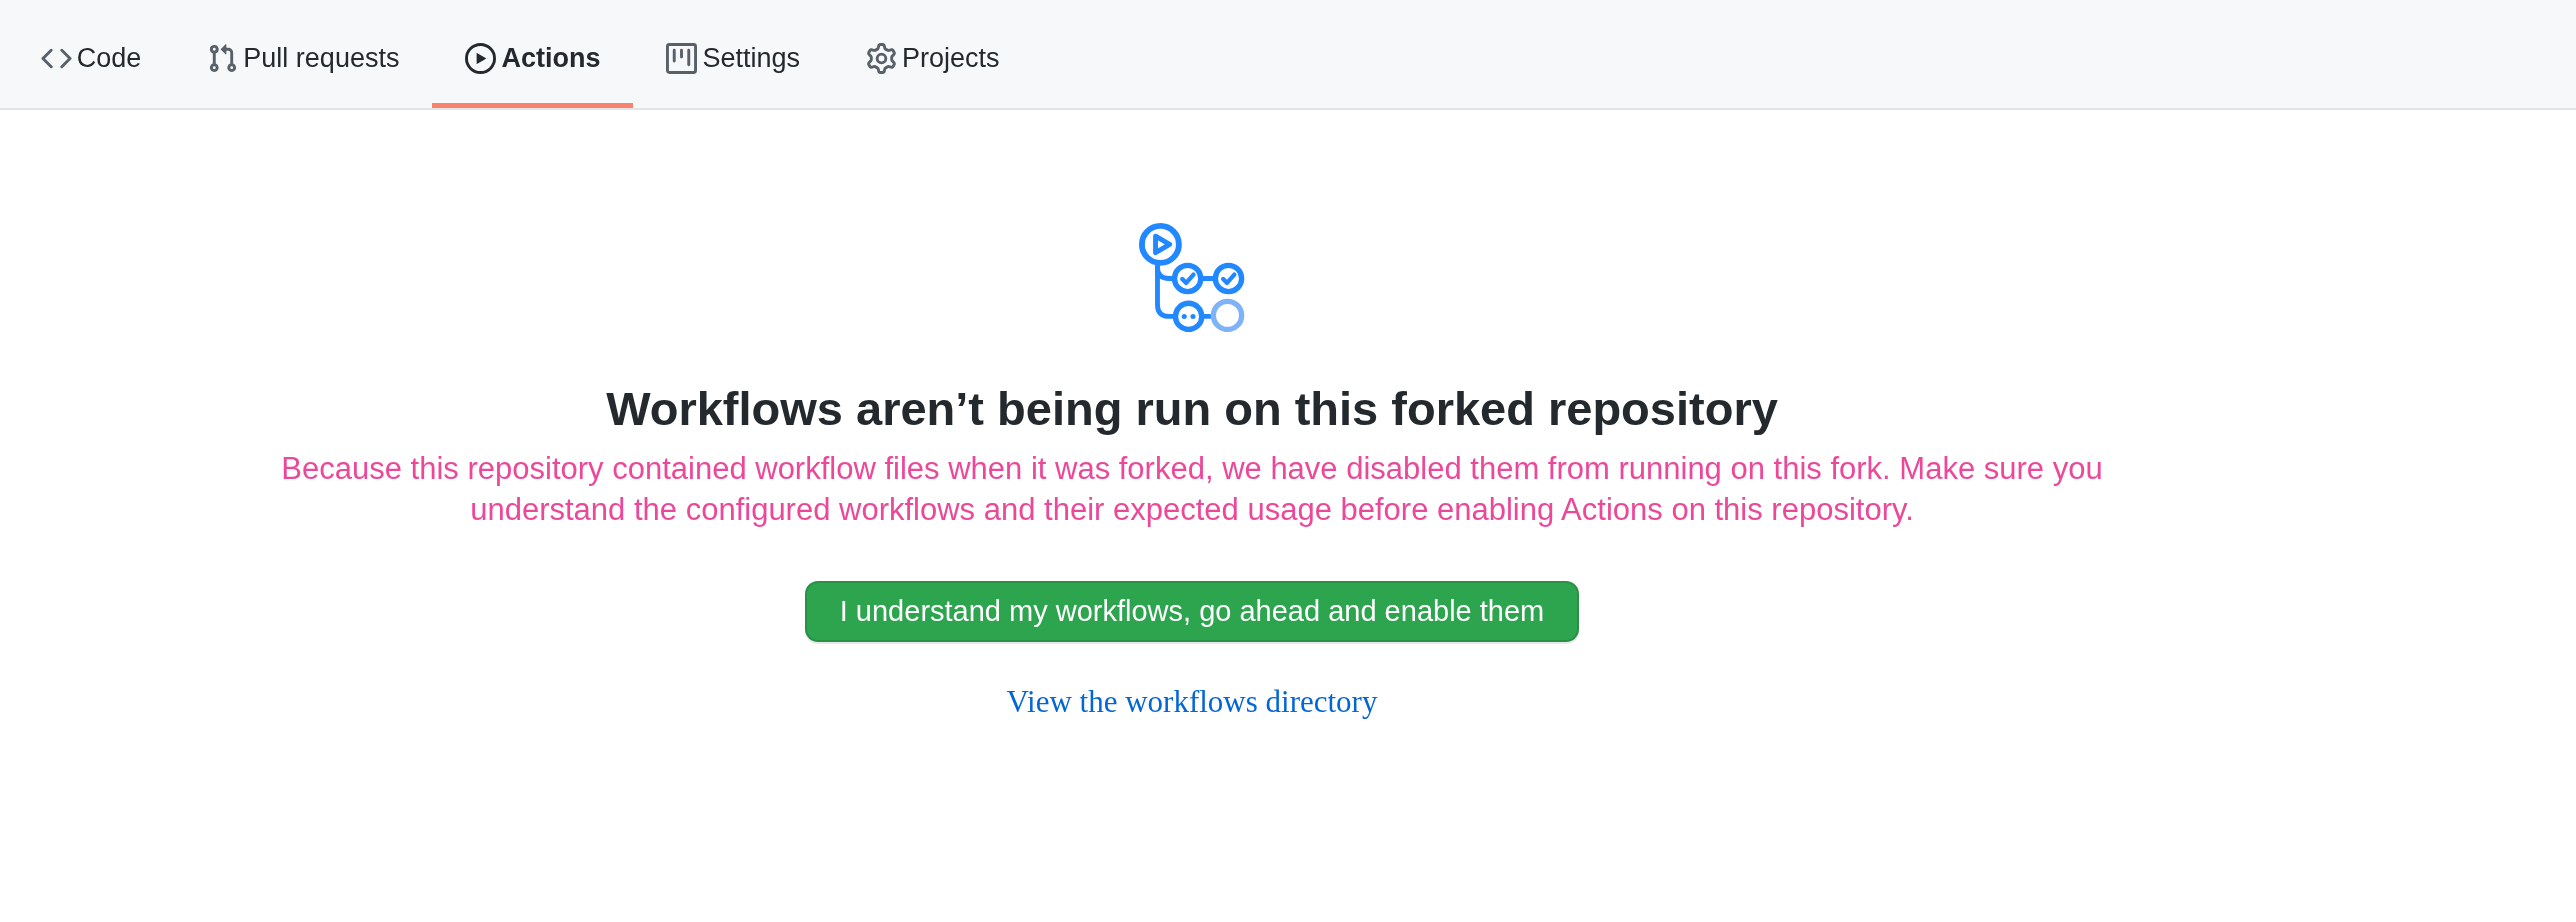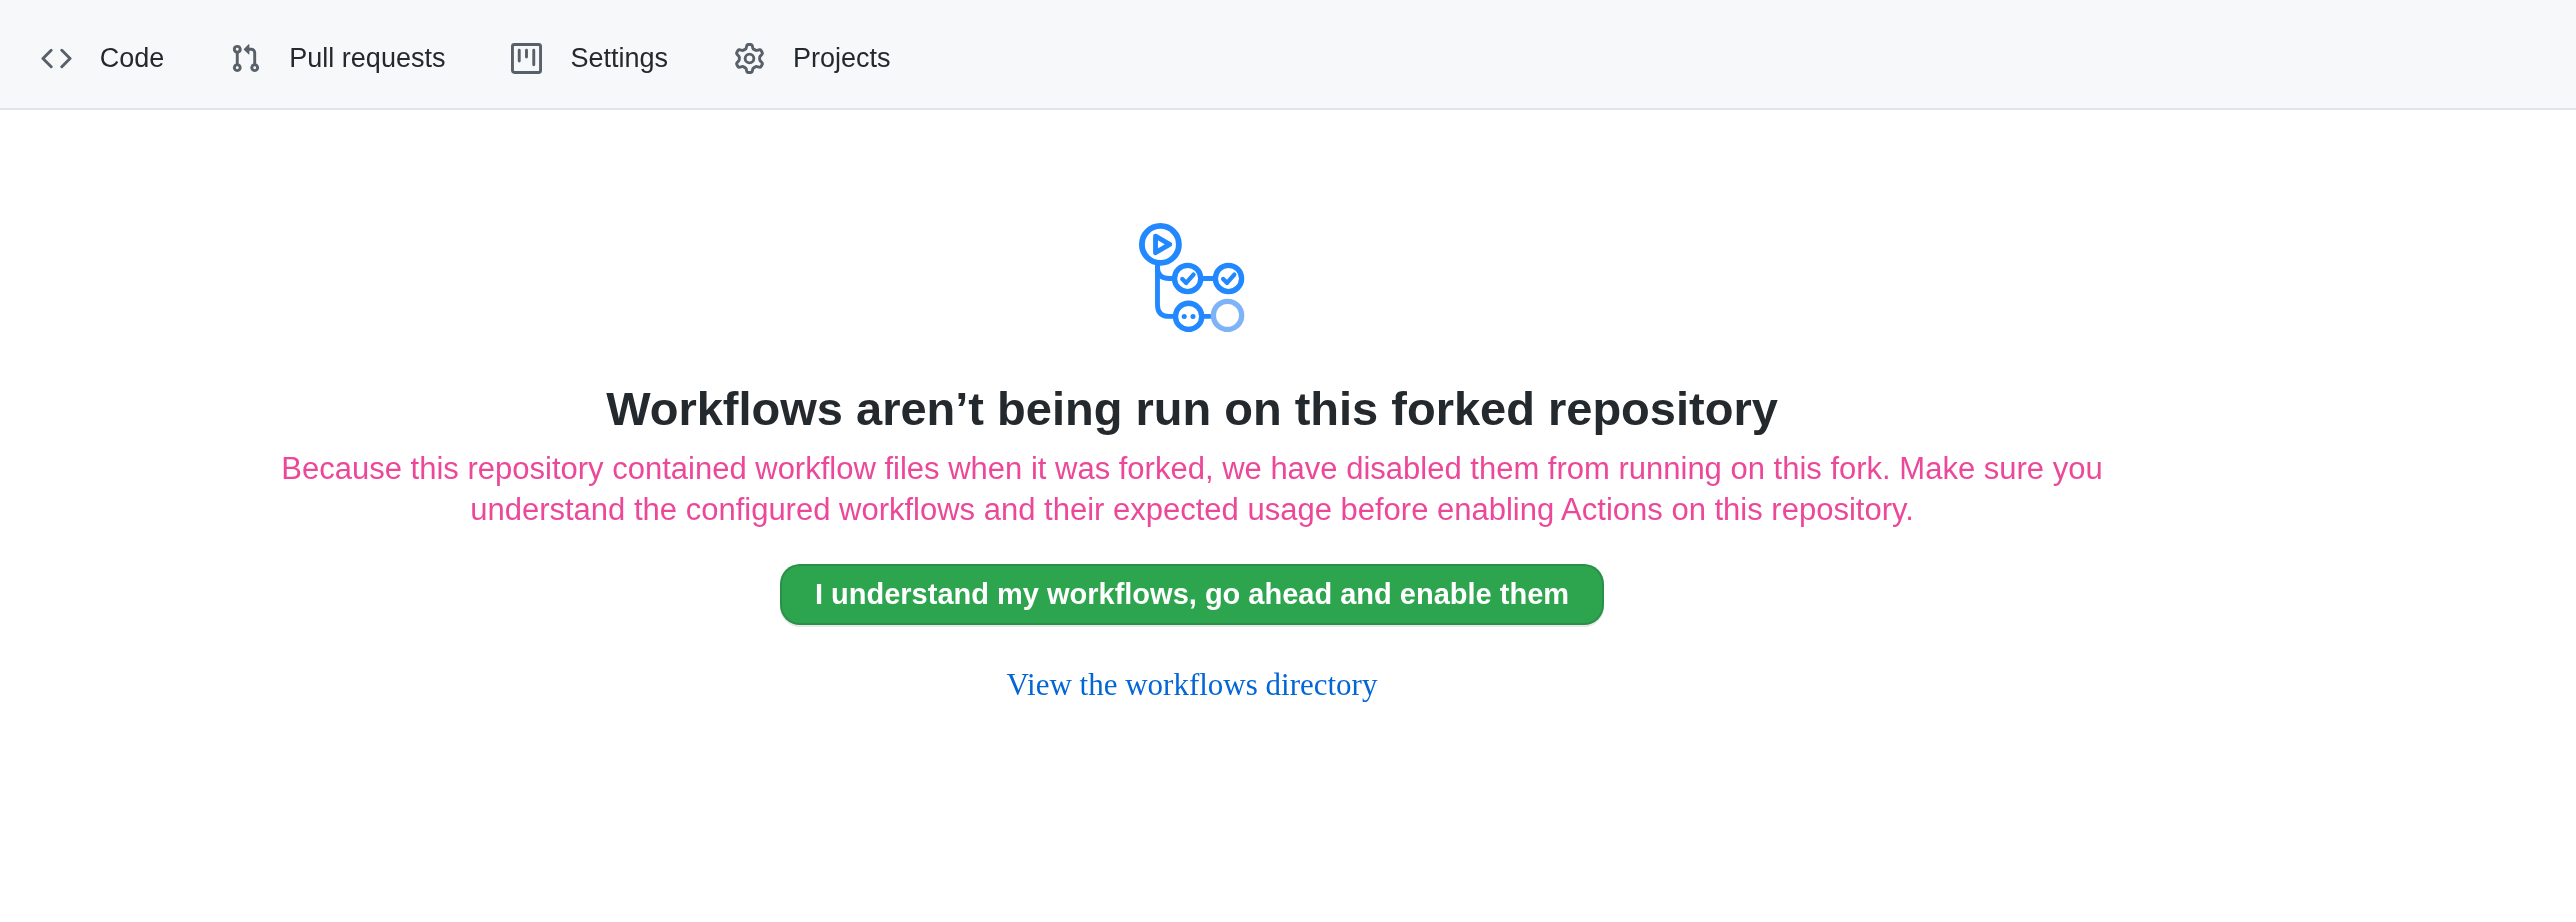--- a/index.html
+++ b/index.html
@@ -17,21 +17,21 @@
     height: 110px;
     background: #f6f8fa;
     border-bottom: 2px solid #e1e4e8;
     display: flex;
     align-items: stretch;
     padding: 13.7px 0 0 7.8px;
   }
   .tab {
     display: flex;
     align-items: center;
-    gap: 28px;
+    gap: 5px;
     padding: 0 33px;
     font-size: 27px;
     line-height: 1;
     color: #24292e;
     border-bottom: 5.9px solid transparent;
     cursor: pointer;
     white-space: nowrap;
   }
   .tab.active {
     font-weight: 700;
@@ -65,30 +65,30 @@
     color: #24292e;
   }
   .blank-desc {
     margin: 9.8px 0 0 0;
     font-size: 31px;
     line-height: 41px;
     color: #ec4899;
     max-width: 1827px;
   }
   .enable-btn {
-    margin-top: 34px;
+    margin-top: 51px;
     height: 61px;
     padding: 0 33px;
     font-family: inherit;
     font-size: 29px;
-    font-weight: 700;
+    font-weight: 400;
     color: #ffffff;
     background: #2da44e;
     border: 2px solid rgba(27,31,35,0.15);
-    border-radius: 20px;
+    border-radius: 13px;
     box-shadow: 0 2px 0 rgba(27,31,35,0.1);
     cursor: pointer;
   }
   .workflows-link {
     margin-top: 39px;
     font-size: 31px;
     line-height: 41px;
     color: #0366d6;
     text-decoration: none;
     cursor: pointer;
@@ -111,20 +111,28 @@
 
   <div class="tab">
     <span class="octicon">
       <svg viewBox="0 0 16 16">
           <path d="M1.5 3.25a2.25 2.25 0 1 1 3 2.122v5.256a2.251 2.251 0 1 1-1.5 0V5.372A2.25 2.25 0 0 1 1.5 3.25zm5.677-.177L9.573.677A.25.25 0 0 1 10 .854V2.5h1A2.5 2.5 0 0 1 13.5 5v5.628a2.251 2.251 0 1 1-1.5 0V5a1 1 0 0 0-1-1h-1v1.646a.25.25 0 0 1-.427.177L7.177 3.427a.25.25 0 0 1 0-.354zM3.75 2.5a.75.75 0 1 0 0 1.5.75.75 0 0 0 0-1.5zm0 9.5a.75.75 0 1 0 0 1.5.75.75 0 0 0 0-1.5zm8.25.75a.75.75 0 1 0 1.5 0 .75.75 0 0 0-1.5 0z"></path>
         </svg>
     </span>
     <span>Pull requests</span>
   </div>
 
+  <div class="tab active">
+    <span class="octicon">
+      <svg viewBox="0 0 16 16">
+          <path d="M8 0a8 8 0 1 1 0 16A8 8 0 0 1 8 0zM1.5 8a6.5 6.5 0 1 0 13 0 6.5 6.5 0 0 0-13 0zm4.879-2.773 4.264 2.559a.25.25 0 0 1 0 .428l-4.264 2.559A.25.25 0 0 1 6 10.559V5.442a.25.25 0 0 1 .379-.215z"></path>
+        </svg>
+    </span>
+    <span>Actions</span>
+  </div>
 
   <div class="tab">
     <span class="octicon">
       <svg viewBox="0 0 16 16">
           <path d="M1.75 0A1.75 1.75 0 0 0 0 1.75v12.5C0 15.216.784 16 1.75 16h12.5A1.75 1.75 0 0 0 16 14.25V1.75A1.75 1.75 0 0 0 14.25 0H1.75zM1.5 1.75a.25.25 0 0 1 .25-.25h12.5a.25.25 0 0 1 .25.25v12.5a.25.25 0 0 1-.25.25H1.75a.25.25 0 0 1-.25-.25V1.75zM11.75 3a.75.75 0 0 0-.75.75v7.5a.75.75 0 0 0 1.5 0v-7.5a.75.75 0 0 0-.75-.75zm-8.25.75a.75.75 0 0 1 1.5 0v5.5a.75.75 0 0 1-1.5 0v-5.5zM8 3a.75.75 0 0 0-.75.75v3.5a.75.75 0 0 0 1.5 0v-3.5A.75.75 0 0 0 8 3z"></path>
         </svg>
     </span>
     <span>Settings</span>
   </div>
 

